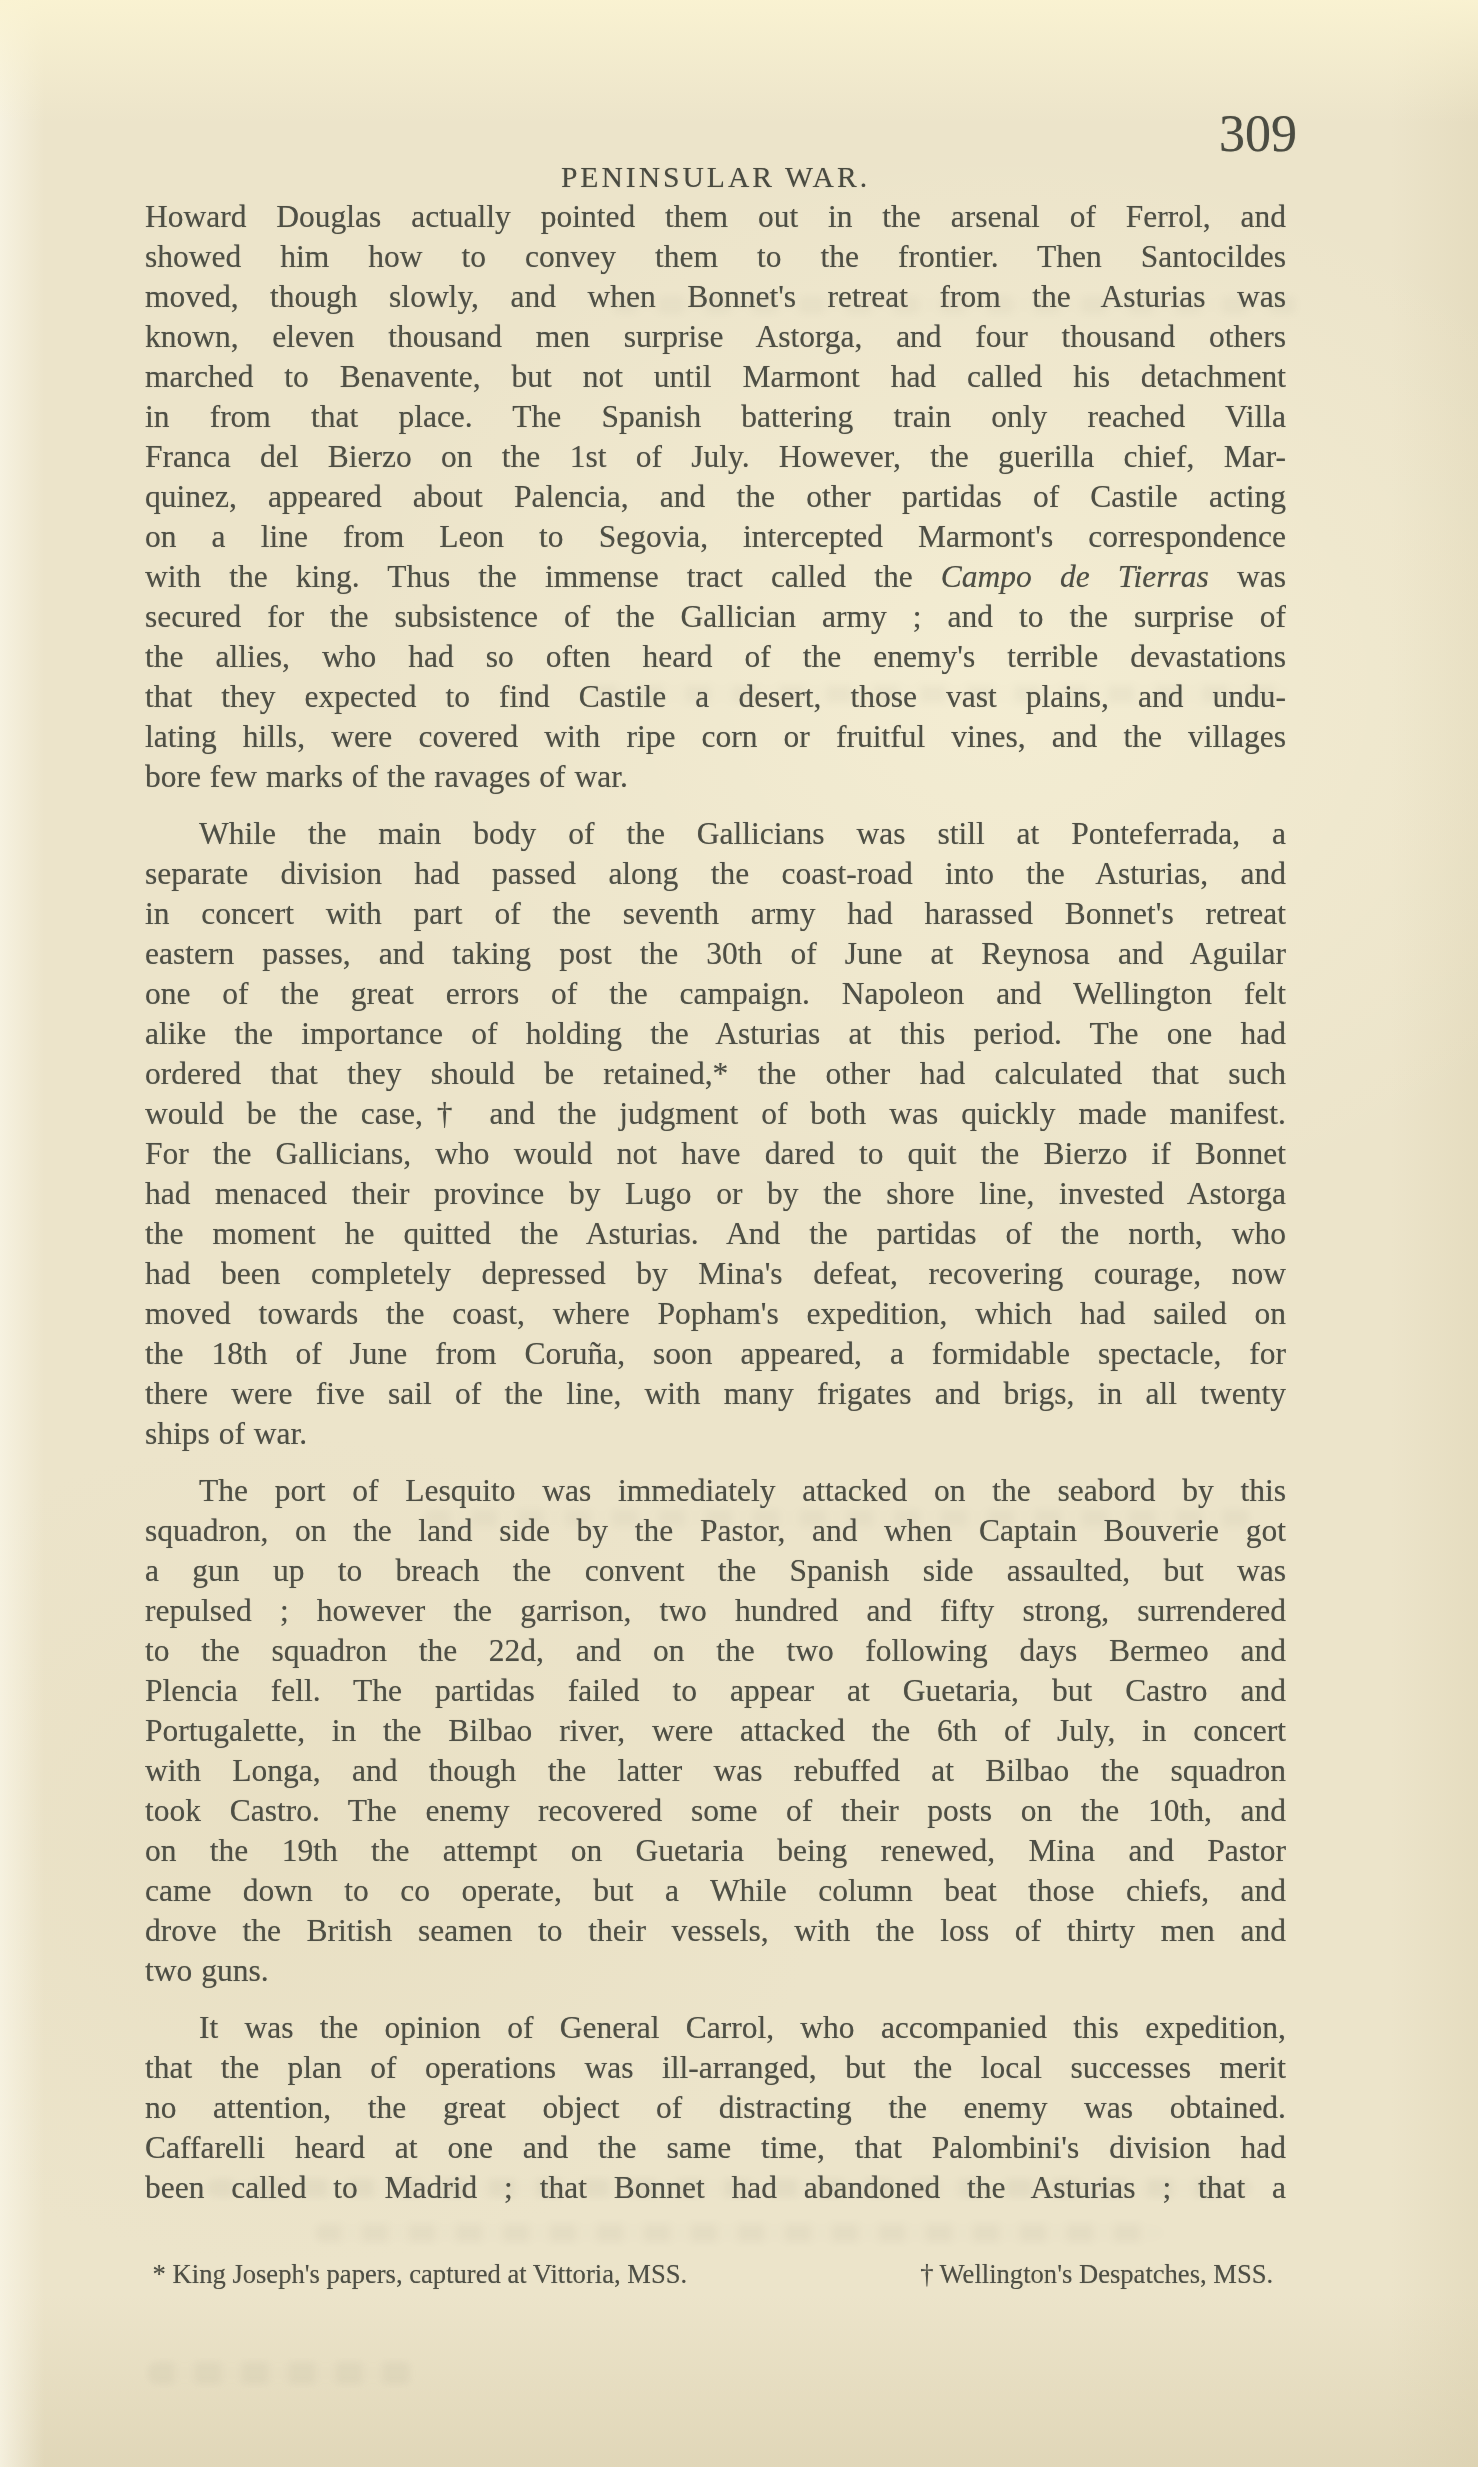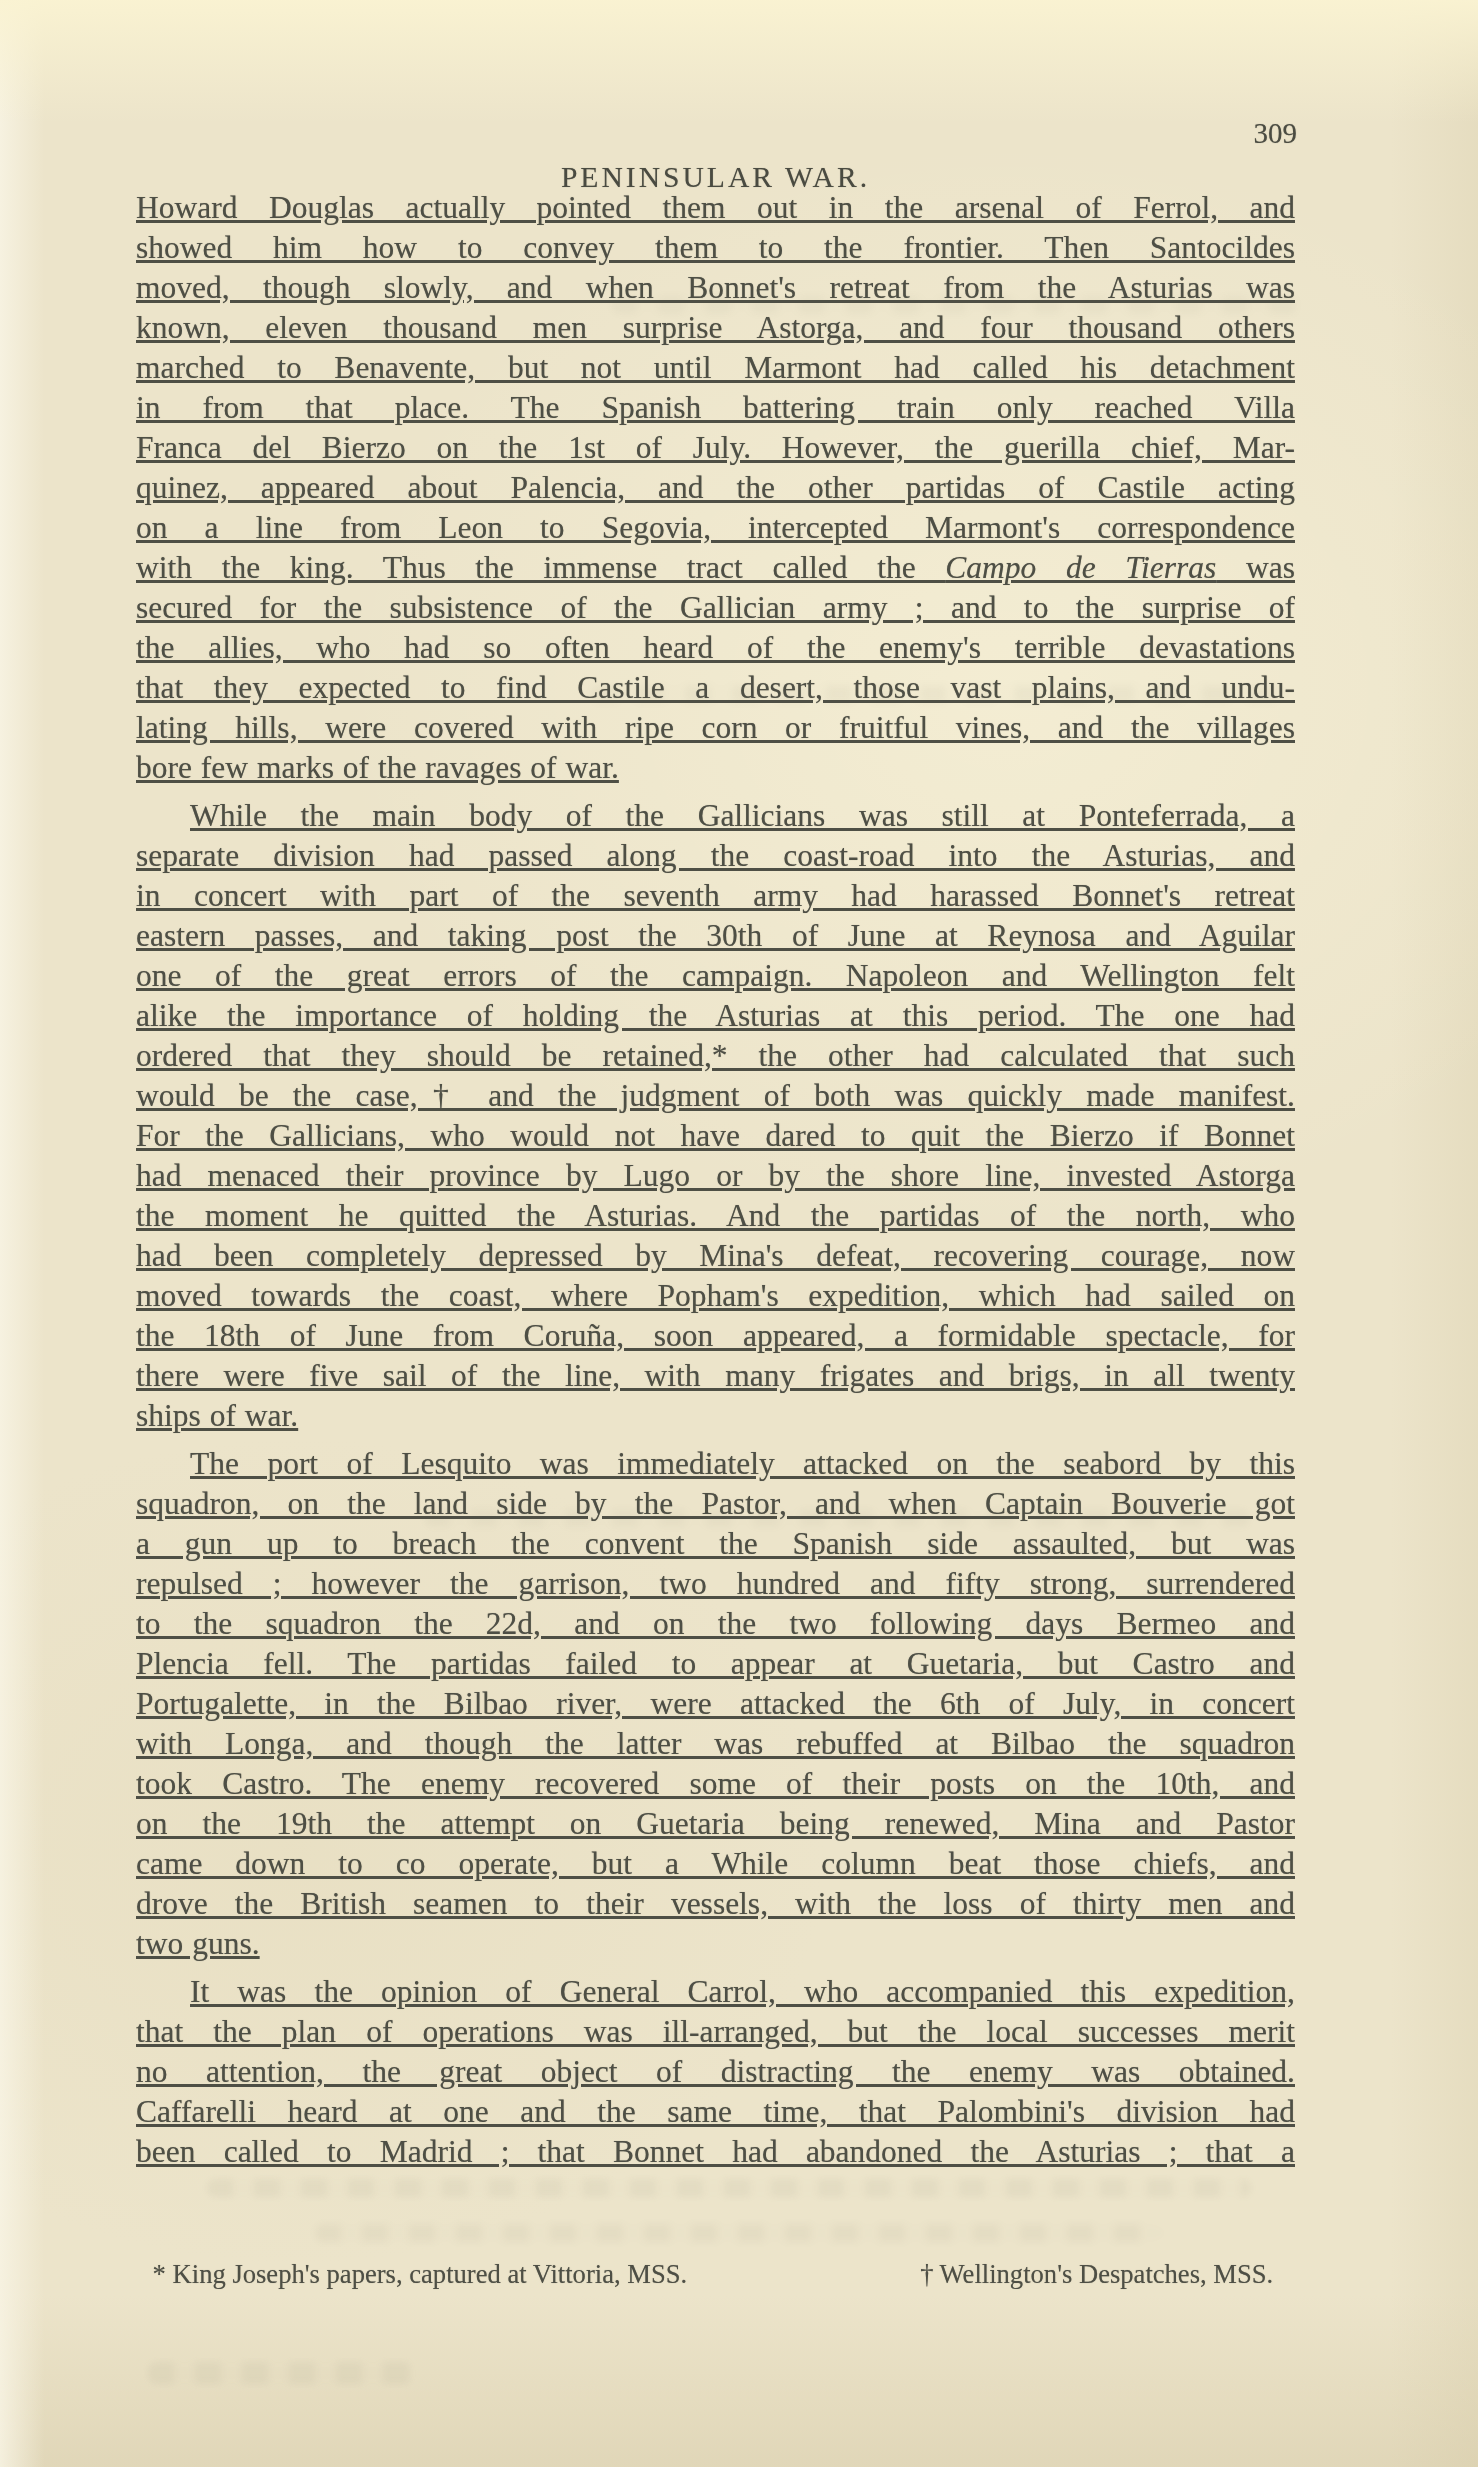--- a/index.html
+++ b/index.html
@@ -38,38 +38,38 @@
     line-height: 39px;
     letter-spacing: 3px;
     color: #4a4b41;
     text-shadow: 0 0 1px rgba(74,75,65,0.45);
     margin-top: 40px;
   }
   .page-number {
     position: absolute;
     top: 110px;
     right: 182px;
-    font-size: 29px;
+    font-size: 52px;
     line-height: 47px;
     color: #4b4c42;
     text-shadow: 0 0 1px rgba(74,75,65,0.45);
   }
 
   
   .text-block {
     position: absolute;
     left: 128px;
     top: 180px;
     width: 1175px;
     font-size: 31.5px;
     line-height: 40px;
     word-spacing: 1px;
     text-shadow: 0 0 0.8px rgba(78,79,69,0.55);
   }
-  .paragraph { margin: 8px; text-decoration: underline; }
+  .paragraph { margin: 17px; }
   .paragraph.indent .line:first-child { text-indent: 54px; }
   .line {
     text-align: justify;
     text-align-last: justify;
     height: 40px;
     overflow: hidden;
     white-space: nowrap;
   }
   .line.last { text-align-last: left; }
   .line i { font-style: italic; }

